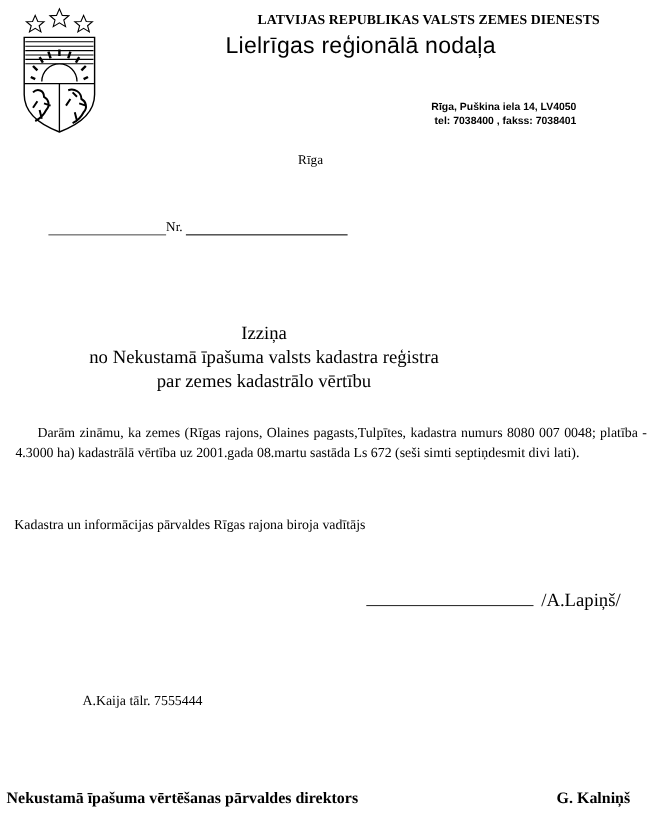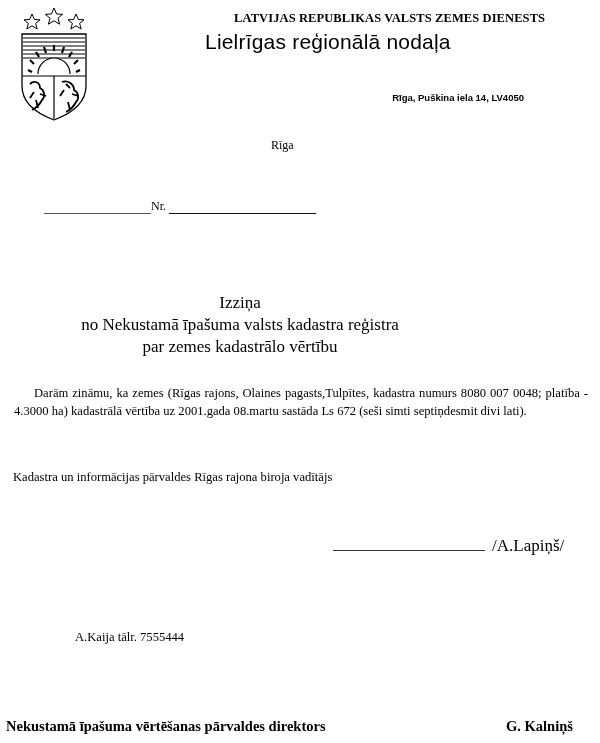--- a/index.html
+++ b/index.html
@@ -67,20 +67,21 @@
       <path d="M44,78 C50,76 56,80 56,86 C60,88 62,94 58,98 C56,102 52,106 48,108 M46,86 L42,92 M54,90 L60,92 M50,98 L52,106 M48,80 L52,84" stroke-width="1.8"></path>
     </g>
   </svg>
 </div>
 
 <div class="abs hdr-org">LATVIJAS REPUBLIKAS VALSTS ZEMES DIENESTS</div>
 <div class="abs hdr-dept">Lielrīgas reģionālā nodaļa</div>
 
 <div class="abs addr">
   <div style="padding-left:7px;">Rīga, Puškina iela 14, LV4050</div>
+  <div>tel: 7038400 , fakss: 7038401</div>
 </div>
 
 <div class="abs city">Rīga</div>
 
 <div class="abs nr-row">
   <span class="blank b1"></span>
   <span>Nr.</span>
   <span class="blank b2"></span>
 </div>
 

